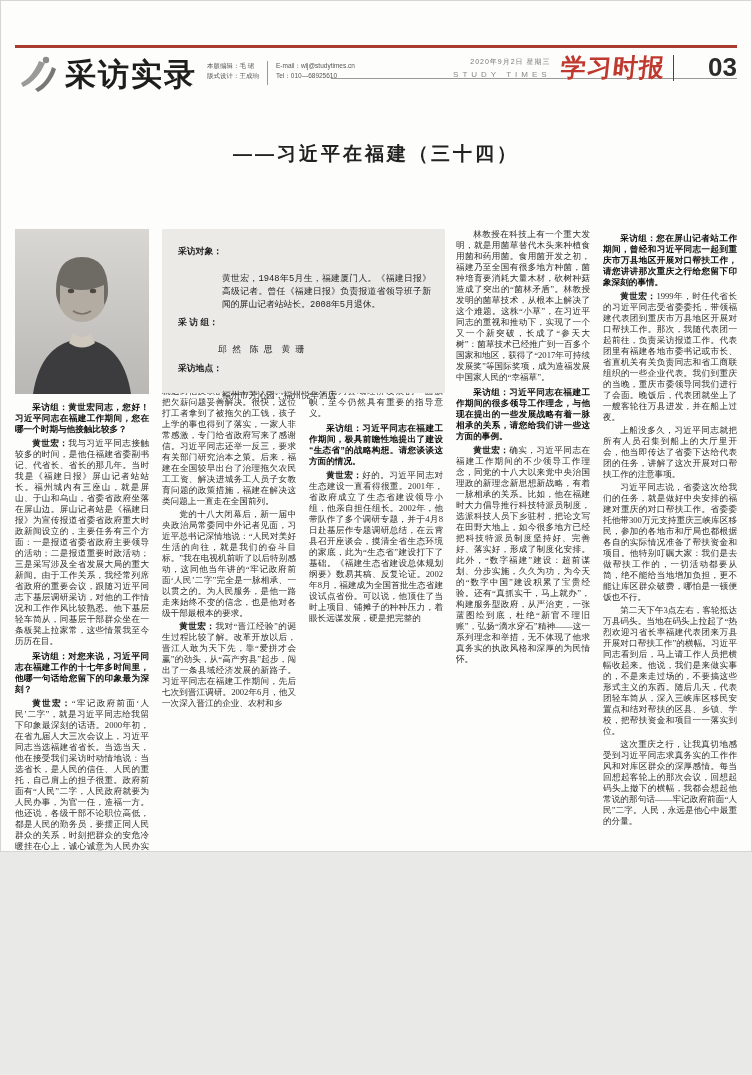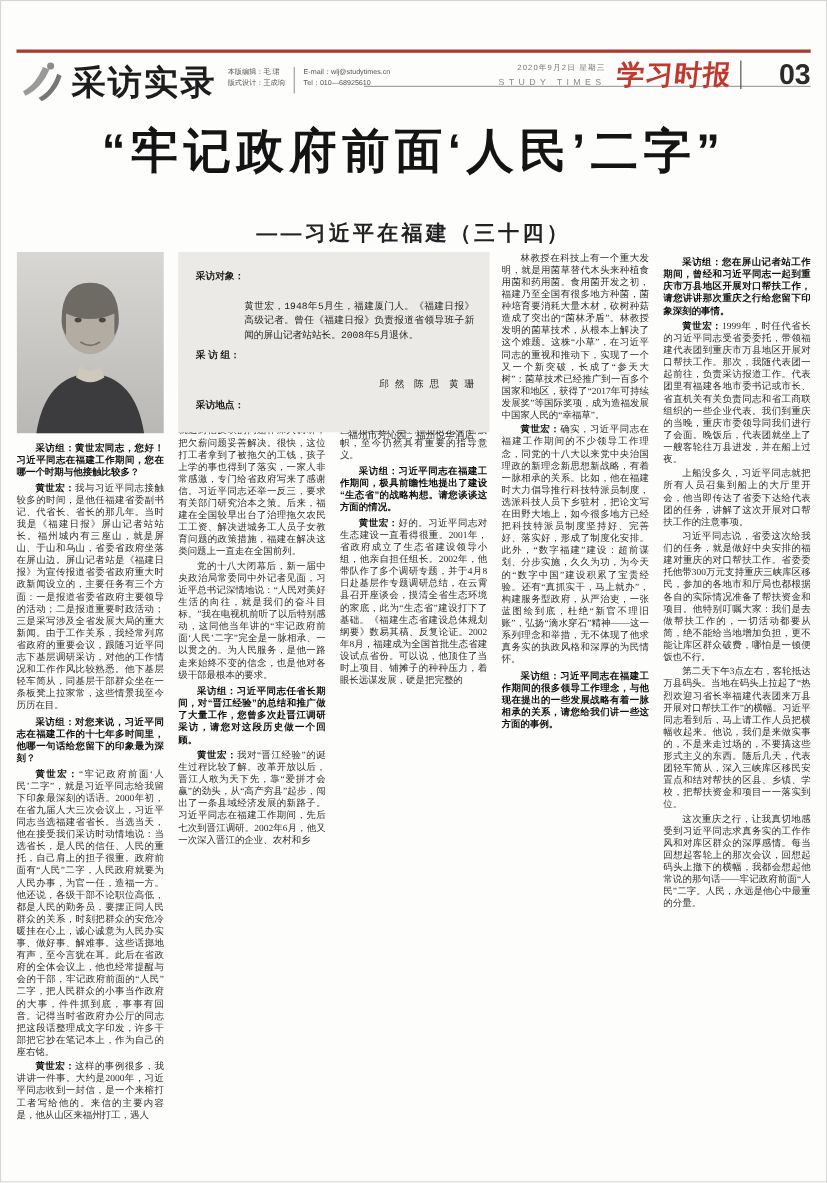--- a/index.html
+++ b/index.html
@@ -1,19 +1,19 @@
 <!DOCTYPE html>
 <html lang="zh"><head>
 <meta charset="utf-8">
 <style>
   * { margin:0; padding:0; box-sizing:border-box; }
   html,body { background:#e9e9e7; }
   body { font-family:"Liberation Sans", sans-serif; }
   .page{
-    width:752px; height:1075px; background:#fdfdfc; margin:0 auto;
+    width:752px; height:852px; background:#fdfdfc; margin:0 auto;
     border:1px solid #d6d6d4; position:relative; overflow:hidden;
   }
   
   .top-rule{ position:absolute; left:14px; right:14px; top:44px; height:3px; background:#a93b30; }
   .masthead{ position:absolute; left:14px; right:14px; top:50px; height:52px; }
   .mh-left{ position:absolute; left:0; top:2px; display:flex; align-items:flex-start; }
   .mh-logo{ width:44px; height:44px; margin-right:6px; }
   .section-title{ font-size:31px; font-weight:bold; color:#1d1d1d; letter-spacing:2px; line-height:44px; }
   .credits{ margin-left:10px; margin-top:8px; font-size:6.5px; color:#555; line-height:1.6; }
   .mh-vline{ width:1px; background:#999; height:24px; margin:8px 8px 0 8px; }
@@ -45,21 +45,21 @@
           margin:4px 0 3px 0; }
   .blk.cont{ text-indent:0; }
   .lbl{ font-family:"Liberation Sans", sans-serif; font-weight:bold; color:#111; }
   
   .photo{ width:100%; height:165px; margin-bottom:8px; display:block; }
   
   .infobox{
     position:absolute; left:147px; top:0; width:283px; height:164px;
     background:#eceae7; padding:16px 14px 10px 16px;
   }
-  .ib-row{ display:flex; margin-bottom:5px;justify-content:space-between; }
+  .ib-row{ display:flex; margin-bottom:5px; }
   .ib-label{ font-family:"Liberation Sans", sans-serif; font-weight:bold; font-size:8.8px;
              color:#1c1c1c; white-space:nowrap; line-height:1.45; }
   .ib-text{ font-family:Liberation Mono, monospace; font-size:8.8px; color:#222;
             line-height:1.45; text-align:justify;margin-top:28px; }
 </style>
 </head>
 <body>
 
 <div class="page">
 
@@ -91,21 +91,20 @@
       </div>
       <div class="paper-logo">学习时报</div>
       <div class="pageno-wrap">
         <div class="pageno-bar"></div>
         <div class="page-no">03</div>
       </div>
     </div>
   </div>
 
   <div class="head-area">
-    <div class="headline">“牢记政府前面‘人民’二字”</div>
     <div class="subhead">——习近平在福建（三十四）</div>
   </div>
 
   <div class="body-grid">
 
     <div class="col">
       <svg class="photo" viewBox="0 0 134 165" preserveAspectRatio="none">
         <defs>
           <linearGradient id="bgph" x1="0" y1="0" x2="0" y2="1">
             <stop offset="0" stop-color="#d8d7d4"></stop>
@@ -124,32 +123,31 @@
     <p class="blk q">采访组：黄世宏同志，您好！习近平同志在福建工作期间，您在哪一个时期与他接触比较多？</p>
         <p class="blk a"><span class="lbl">黄世宏：</span>我与习近平同志接触较多的时间，是他任福建省委副书记、代省长、省长的那几年。当时我是《福建日报》屏山记者站站长。福州城内有三座山，就是屏山、于山和乌山，省委省政府坐落在屏山边。屏山记者站是《福建日报》为宣传报道省委省政府重大时政新闻设立的，主要任务有三个方面：一是报道省委省政府主要领导的活动；二是报道重要时政活动；三是采写涉及全省发展大局的重大新闻。由于工作关系，我经常列席省政府的重要会议，跟随习近平同志下基层调研采访，对他的工作情况和工作作风比较熟悉。他下基层轻车简从，同基层干部群众坐在一条板凳上拉家常，这些情景我至今历历在目。</p>
         <p class="blk q">采访组：对您来说，习近平同志在福建工作的十七年多时间里，他哪一句话给您留下的印象最为深刻？</p>
         <p class="blk a"><span class="lbl">黄世宏：</span>“牢记政府前面‘人民’二字”，就是习近平同志给我留下印象最深刻的话语。2000年初，在省九届人大三次会议上，习近平同志当选福建省省长。当选当天，他在接受我们采访时动情地说：当选省长，是人民的信任、人民的重托，自己肩上的担子很重。政府前面有“人民”二字，人民政府就要为人民办事，为官一任，造福一方。他还说，各级干部不论职位高低，都是人民的勤务员，要摆正同人民群众的关系，时刻把群众的安危冷暖挂在心上，诚心诚意为人民办实事、做好事、解难事。这些话掷地有声，至今言犹在耳。此后在省政府的全体会议上，他也经常提醒与会的干部，牢记政府前面的“人民”二字，把人民群众的小事当作政府的大事，件件抓到底，事事有回音。记得当时省政府办公厅的同志把这段话整理成文字印发，许多干部把它抄在笔记本上，作为自己的座右铭。</p>
         <p class="blk a"><span class="lbl">黄世宏：</span>这样的事例很多，我讲讲一件事。大约是2000年，习近平同志收到一封信，是一个来榕打工者写给他的。来信的主要内容是，他从山区来福州打工，遇人</p>
       </div>
 
     <div class="col pad-top">
         <p class="blk cont">不淑，被包工头拖欠了工钱，一家人生活陷入困境，孩子上学也成了问题，他希望省里能够出面帮助解决拖欠工钱和孩子的读书问题。习近平同志认真看了信的内容，认为这类问题带有普遍性，亟待解决，就把这封信批给有关部门，请他们就这封信反映的问题作深入调研，把欠薪问题妥善解决。很快，这位打工者拿到了被拖欠的工钱，孩子上学的事也得到了落实，一家人非常感激，专门给省政府写来了感谢信。习近平同志还举一反三，要求有关部门研究治本之策。后来，福建在全国较早出台了治理拖欠农民工工资、解决进城务工人员子女教育问题的政策措施，福建在解决这类问题上一直走在全国前列。</p>
         <p class="blk p">党的十八大闭幕后，新一届中央政治局常委同中外记者见面，习近平总书记深情地说：“人民对美好生活的向往，就是我们的奋斗目标。”我在电视机前听了以后特别感动，这同他当年讲的“牢记政府前面‘人民’二字”完全是一脉相承、一以贯之的。为人民服务，是他一路走来始终不变的信念，也是他对各级干部最根本的要求。</p>
-        <p class="blk q">采访组：习近平同志任省长期间，对“晋江经验”的总结和推广做了大量工作，您曾多次赴晋江调研采访，请您对这段历史做一个回顾。</p>
         <p class="blk a"><span class="lbl">黄世宏：</span>我对“晋江经验”的诞生过程比较了解。改革开放以后，晋江人敢为天下先，靠“爱拼才会赢”的劲头，从“高产穷县”起步，闯出了一条县域经济发展的新路子。习近平同志在福建工作期间，先后七次到晋江调研。2002年6月，他又一次深入晋江的企业、农村和乡</p>
       </div>
     <div class="col pad-top">
         <p class="blk p">8月20日，《人民日报》刊发习近平同志的署名文章《研究借鉴晋江经验 当地在码头上拉起了——关于晋江经济持续快速发展的调查与思考》。10月4日，《福建日报》又以整版篇幅作了深入报道。从那时起，“晋江经验”走出福建、走向全国，成为县域经济发展的一面旗帜，至今仍然具有重要的指导意义。</p>
         <p class="blk q">采访组：习近平同志在福建工作期间，极具前瞻性地提出了建设“生态省”的战略构想。请您谈谈这方面的情况。</p>
         <p class="blk a"><span class="lbl">黄世宏：</span>好的。习近平同志对生态建设一直看得很重。2001年，省政府成立了生态省建设领导小组，他亲自担任组长。2002年，他带队作了多个调研专题，并于4月8日赴基层作专题调研总结，在云霄县召开座谈会，摸清全省生态环境的家底，此为“生态省”建设打下了基础。《福建生态省建设总体规划纲要》数易其稿、反复论证。2002年8月，福建成为全国首批生态省建设试点省份。可以说，他顶住了当时上项目、铺摊子的种种压力，着眼长远谋发展，硬是把完整的</p>
       </div>
     <div class="col">
         <p class="blk p">林教授在科技上有一个重大发明，就是用菌草替代木头来种植食用菌和药用菌。食用菌开发之初，福建乃至全国有很多地方种菌，菌种培育要消耗大量木材，砍树种菇造成了突出的“菌林矛盾”。林教授发明的菌草技术，从根本上解决了这个难题。这株“小草”，在习近平同志的重视和推动下，实现了一个又一个新突破，长成了“参天大树”：菌草技术已经推广到一百多个国家和地区，获得了“2017年可持续发展奖”等国际奖项，成为造福发展中国家人民的“幸福草”。</p>
+        <p class="blk q">采访组：习近平同志在福建工作期间的很多领导工作理念，与他现在提出的一些发展战略有着一脉相承的关系，请您给我们讲一些这方面的事例。</p>
         <p class="blk a"><span class="lbl">黄世宏：</span>确实，习近平同志在福建工作期间的不少领导工作理念，同党的十八大以来党中央治国理政的新理念新思想新战略，有着一脉相承的关系。比如，他在福建时大力倡导推行科技特派员制度，选派科技人员下乡驻村，把论文写在田野大地上，如今很多地方已经把科技特派员制度坚持好、完善好、落实好，形成了制度化安排。此外，“数字福建”建设：超前谋划、分步实施，久久为功，为今天的“数字中国”建设积累了宝贵经验。还有“真抓实干，马上就办”，构建服务型政府，从严治吏，一张蓝图绘到底，杜绝“新官不理旧账”，弘扬“滴水穿石”精神——这一系列理念和举措，无不体现了他求真务实的执政风格和深厚的为民情怀。</p>
-        <p class="blk q">采访组：习近平同志在福建工作期间的很多领导工作理念，与他现在提出的一些发展战略有着一脉相承的关系，请您给我们讲一些这方面的事例。</p>
       </div>
     <div class="col">
         <p class="blk q">采访组：您在屏山记者站工作期间，曾经和习近平同志一起到重庆市万县地区开展对口帮扶工作，请您讲讲那次重庆之行给您留下印象深刻的事情。</p>
         <p class="blk a"><span class="lbl">黄世宏：</span>1999年，时任代省长的习近平同志受省委委托，带领福建代表团到重庆市万县地区开展对口帮扶工作。那次，我随代表团一起前往，负责采访报道工作。代表团里有福建各地市委书记或市长、省直机关有关负责同志和省工商联组织的一些企业代表。我们到重庆的当晚，重庆市委领导同我们进行了会面。晚饭后，代表团就坐上了一艘客轮往万县进发，并在船上过夜。</p>
         <p class="blk p">上船没多久，习近平同志就把所有人员召集到船上的大厅里开会，他当即传达了省委下达给代表团的任务，讲解了这次开展对口帮扶工作的注意事项。</p>
         <p class="blk p">习近平同志说，省委这次给我们的任务，就是做好中央安排的福建对重庆的对口帮扶工作。省委委托他带300万元支持重庆三峡库区移民，参加的各地市和厅局也都根据各自的实际情况准备了帮扶资金和项目。他特别叮嘱大家：我们是去做帮扶工作的，一切活动都要从简，绝不能给当地增加负担，更不能让库区群众破费，哪怕是一顿便饭也不行。</p>
         <p class="blk p">第二天下午3点左右，客轮抵达万县码头。当地在码头上拉起了“热烈欢迎习省长率福建代表团来万县开展对口帮扶工作”的横幅。习近平同志看到后，马上请工作人员把横幅收起来。他说，我们是来做实事的，不是来走过场的，不要搞这些形式主义的东西。随后几天，代表团轻车简从，深入三峡库区移民安置点和结对帮扶的区县、乡镇、学校，把帮扶资金和项目一一落实到位。</p>
         <p class="blk p">这次重庆之行，让我真切地感受到习近平同志求真务实的工作作风和对库区群众的深厚感情。每当回想起客轮上的那次会议，回想起码头上撤下的横幅，我都会想起他常说的那句话——牢记政府前面“人民”二字。人民，永远是他心中最重的分量。</p>
       </div>
 

